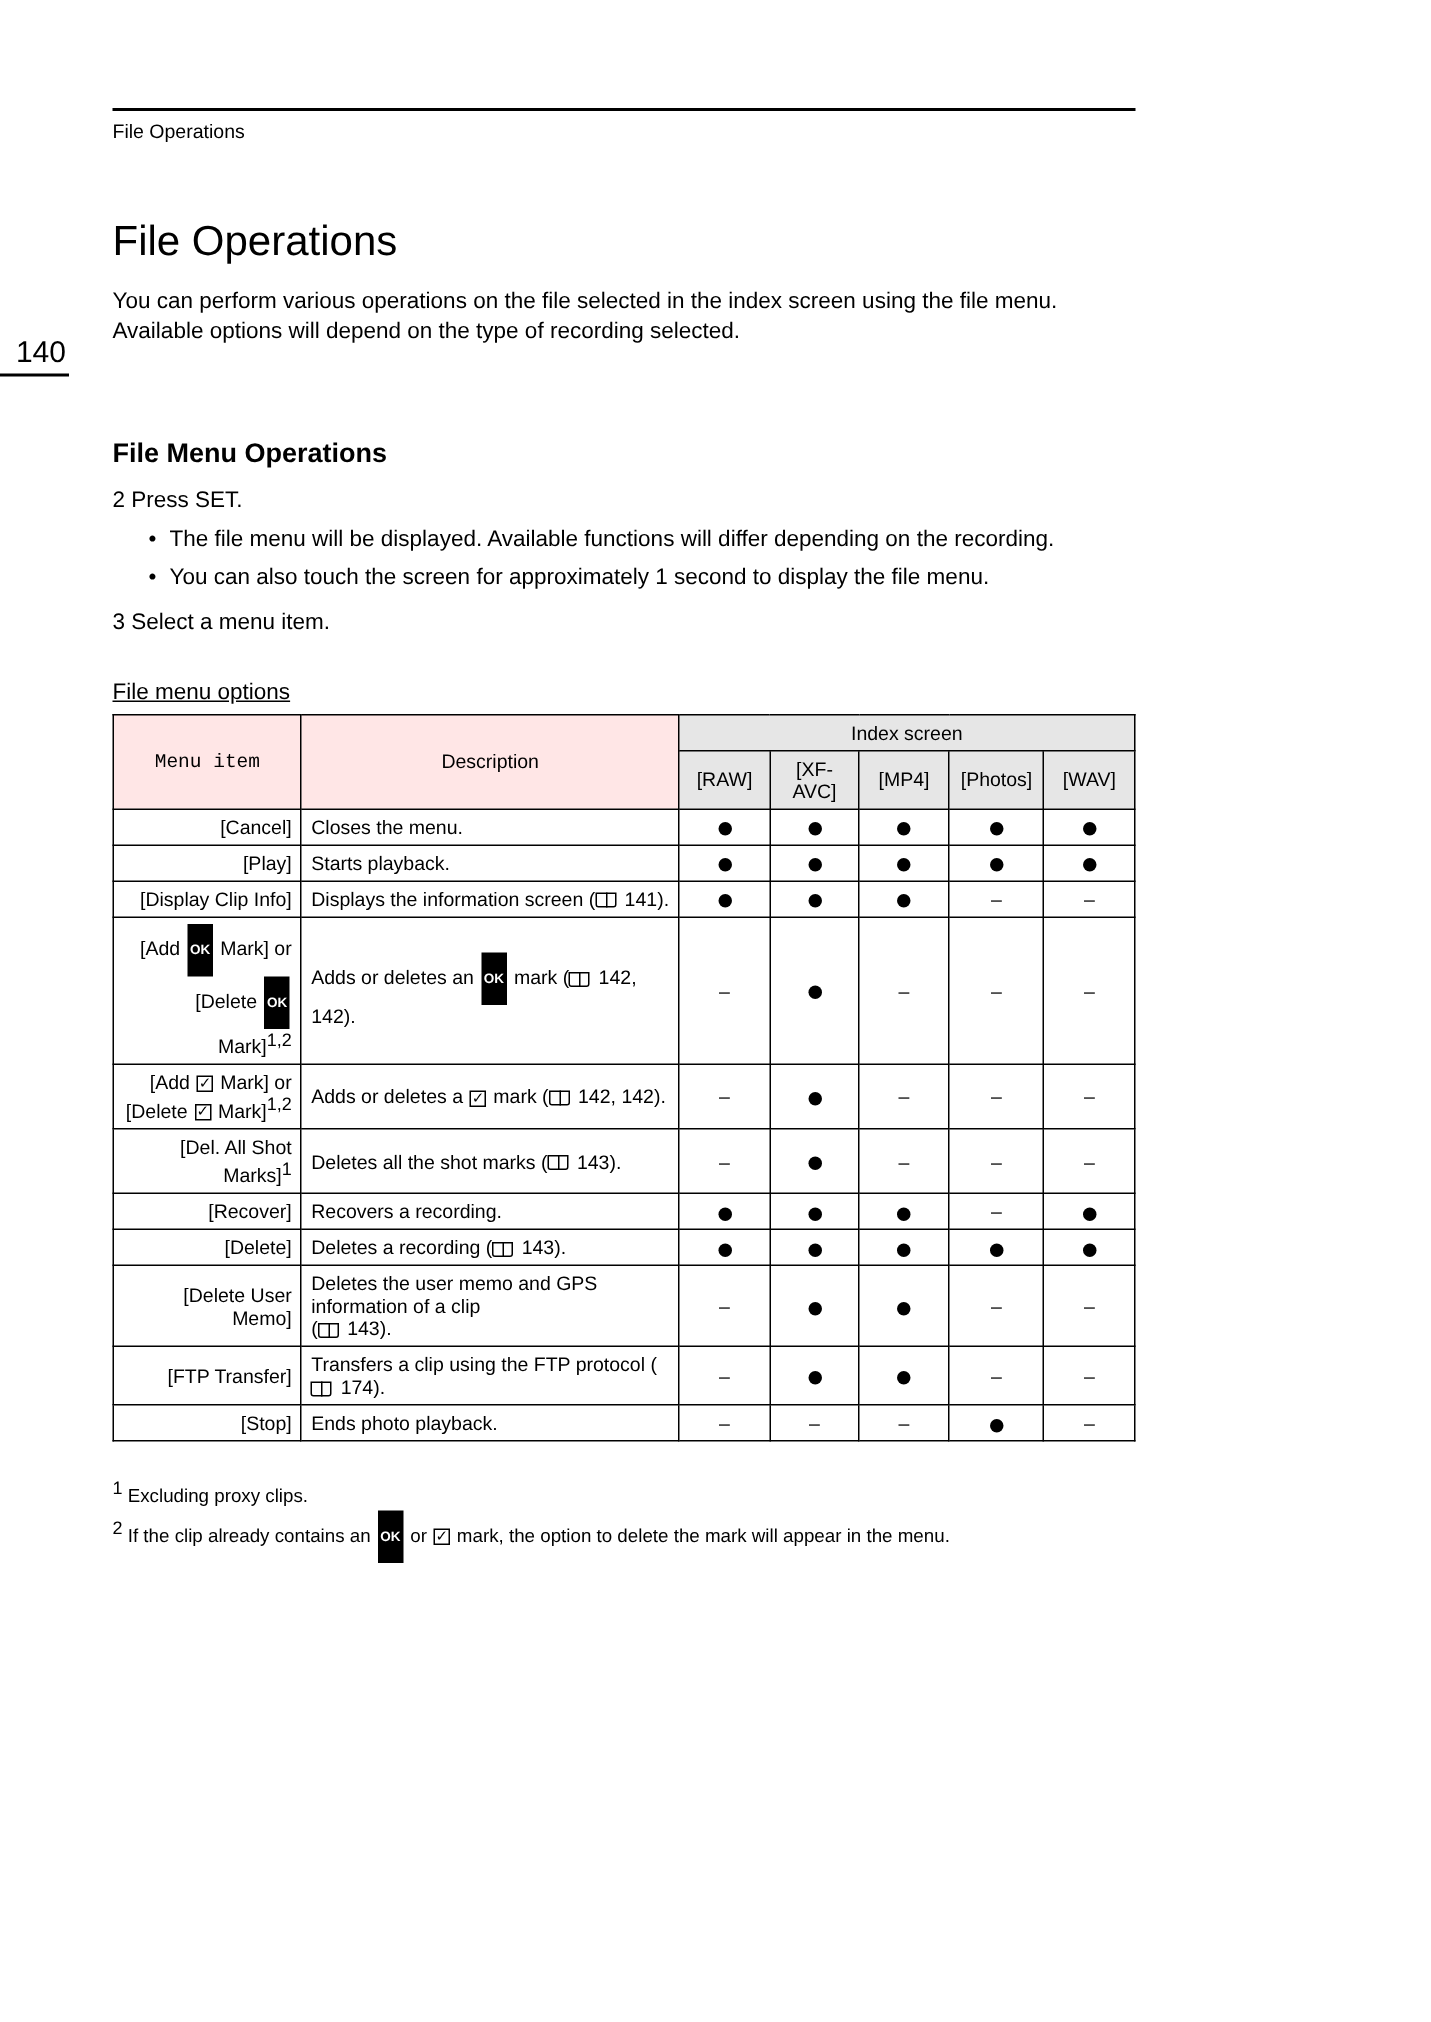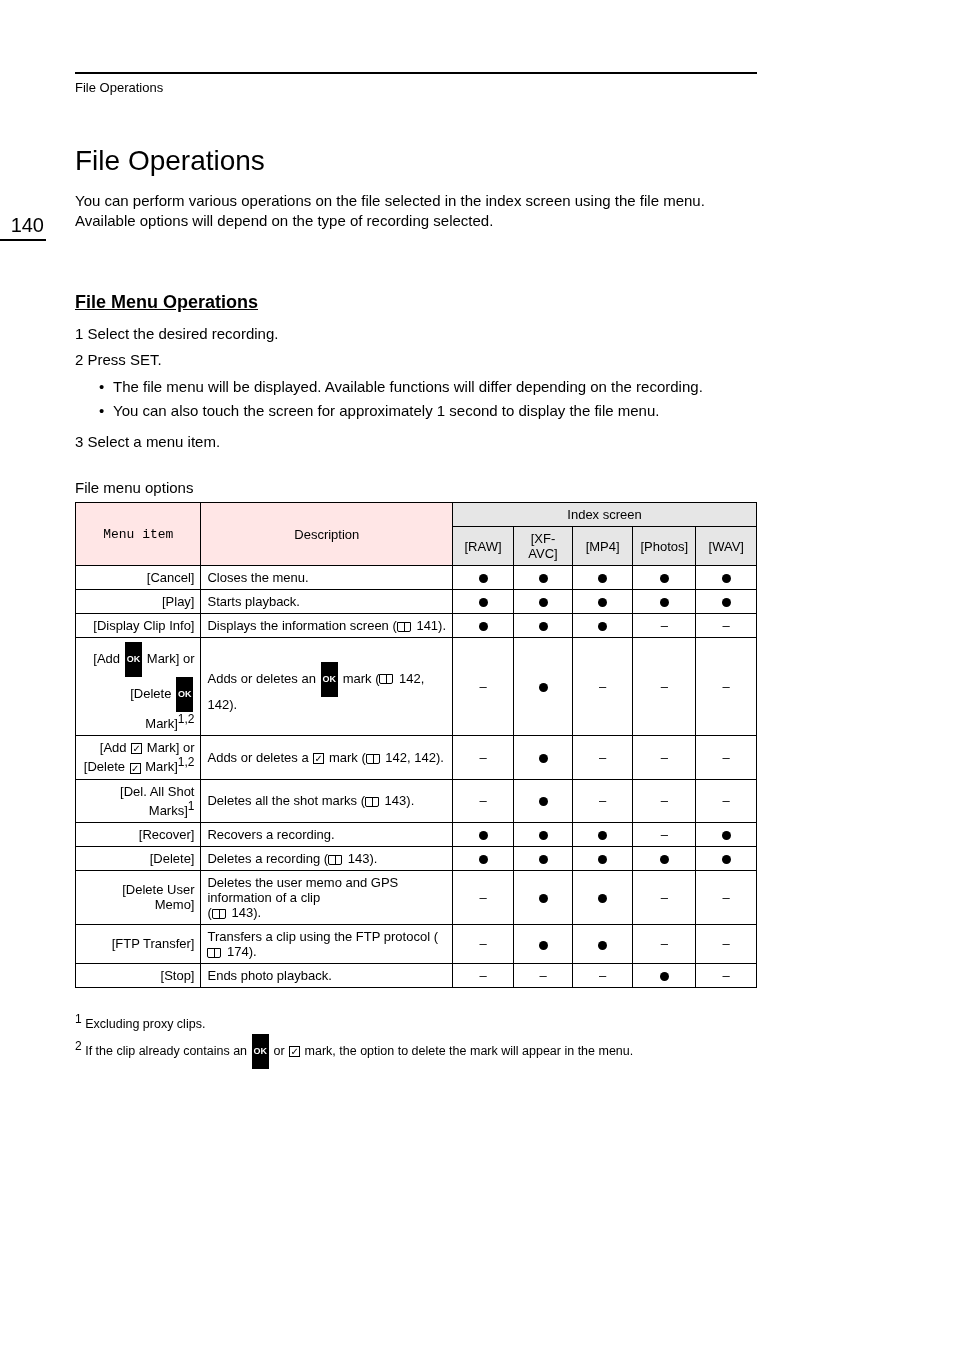--- a/index.html
+++ b/index.html
@@ -19,21 +19,21 @@
     margin: 72px 75px 0 75px;
     border-top: 2px solid #000;
   }
   .running-head {
     margin: 6px 75px 0 75px;
     font-size: 13px;
   }
   .page-num-box {
     position: absolute;
     left: 0;
-    top: 214px;
+    top: 224px;
     width: 46px;
     text-align: right;
     font-size: 20px;
     border-bottom: 2px solid #000;
     padding-bottom: 2px;
     padding-right: 2px;
   }
   .content {
     margin: 50px 75px 0 75px;
     position: relative;
@@ -45,21 +45,20 @@
   }
   .intro {
     font-size: 15px;
     line-height: 1.35;
     margin: 0 0 60px 0;
   }
   h2.section {
     font-size: 18px;
     font-weight: bold;
     margin: 0 0 10px 0;
-    text-decoration: underline;
   }
   .steps {
     font-size: 15px;
     line-height: 1.5;
   }
   .step-line { margin-bottom: 4px; }
   .bullets {
     margin-left: 24px;
   }
   .bullets .b {
@@ -67,20 +66,21 @@
     margin-bottom: 2px;
   }
   .bullets .b .dot {
     width: 14px;
     flex: 0 0 14px;
   }
   .table-caption {
     font-size: 15px;
     margin-top: 26px;
     margin-bottom: 6px;
+    text-decoration: underline;
   }
   table.opts {
     width: 100%;
     border-collapse: collapse;
     font-size: 13px;
   }
   table.opts th, table.opts td {
     border: 1px solid #000;
     padding: 4px 6px;
     vertical-align: middle;
@@ -157,21 +157,20 @@
 
   <div class="page-num-box">140</div>
 
   <div class="content">
     <h1 class="title">File Operations</h1>
     <p class="intro">You can perform various operations on the file selected in the index screen using the file menu. Available options will depend on the type of recording selected.</p>
 
     <h2 class="section">File Menu Operations</h2>
 
     <div class="steps">
-      <div class="step-line">1 Select the desired recording.</div>
       <div class="step-line">2 Press SET.</div>
       <div class="bullets">
         <div class="b">
           <span class="dot">•</span>
           <span>The file menu will be displayed. Available functions will differ depending on the recording.</span>
         </div>
         <div class="b">
           <span class="dot">•</span>
           <span>You can also touch the screen for approximately 1 second to display the file menu.</span>
         </div>

